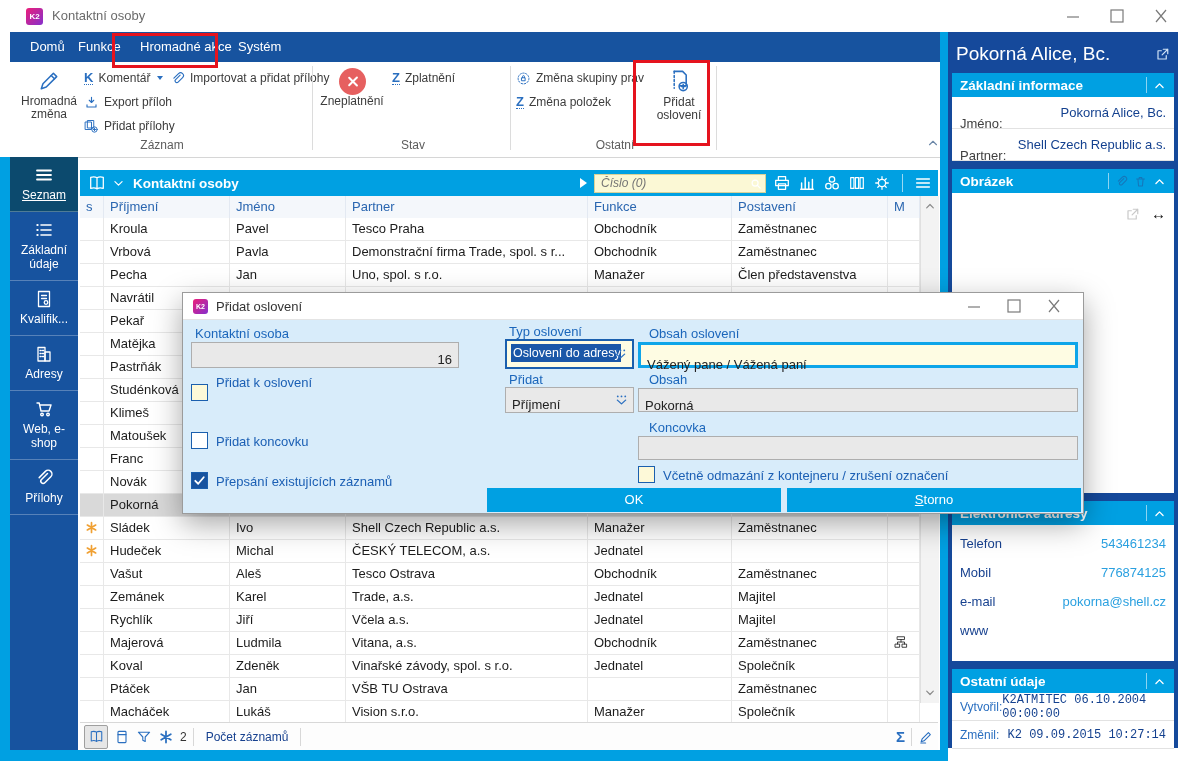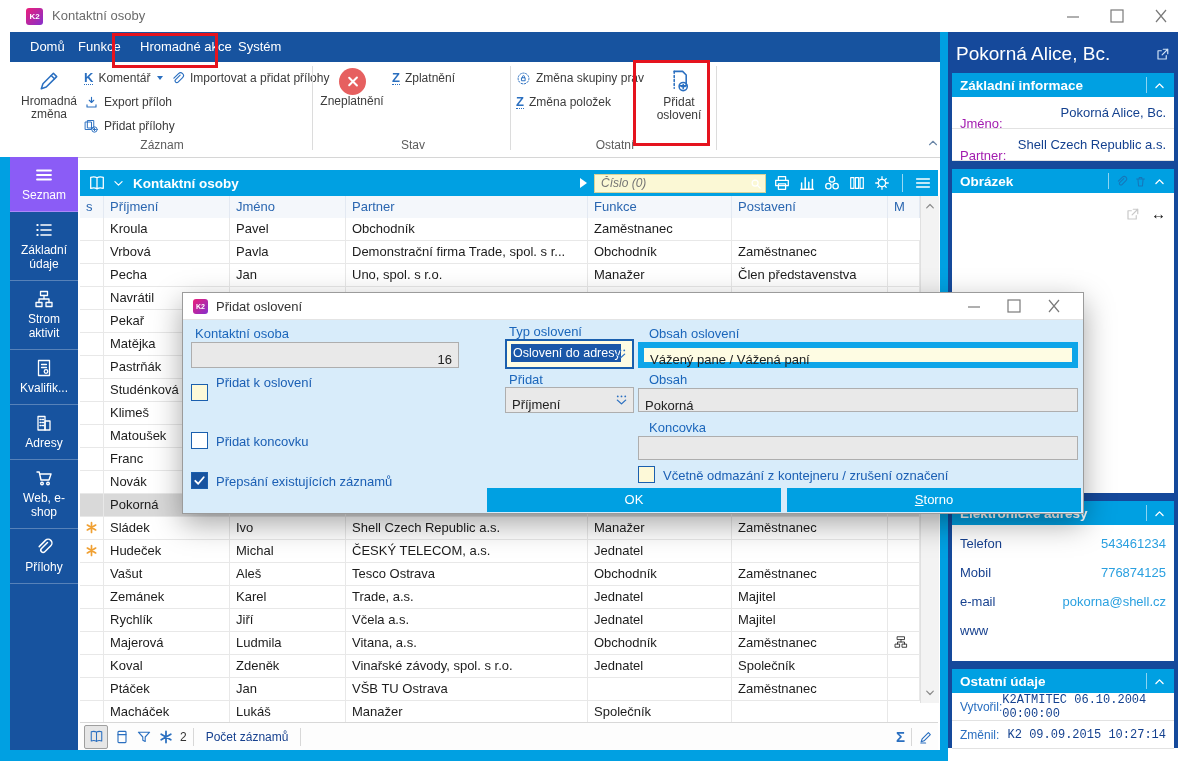--- a/index.html
+++ b/index.html
@@ -31,21 +31,21 @@
   #invcircle:before,#invcircle:after{content:"";position:absolute;left:13px;top:7px;width:2.4px;height:13px;background:#fff;border-radius:1px;}
   #invcircle:before{transform:rotate(45deg);}#invcircle:after{transform:rotate(-45deg);}
   #collapsechev{left:916px;top:74px;width:14px;height:14px;color:#6b87a8;}
 
   
   .cyan{background:#00a0e2;}
 
   
   #sidebar{left:10px;top:157px;width:68px;height:593px;background:#17539f;}
   .nav{padding:8px 2px 9px;text-align:center;color:#fff;border-bottom:1px solid rgba(255,255,255,.28);}
-  .nav.active{background:#8b5cf6;}
+  .nav.active{background:#0c4a6e;text-decoration:underline;}
   .nav .ic{width:20px;height:20px;color:#fff;margin-bottom:3px;}
   .nav .lbl{display:block;font-size:12px;line-height:14px;}
 
   
   #bbar{left:80px;top:170px;width:858px;height:26px;background:#00a0e2;color:#fff;display:flex;align-items:center;}
   #bbar .ic{color:#fff;}
   #btitle{font-weight:bold;font-size:13.5px;margin-left:8px;}
   #bsearch{width:172px;height:19px;background:#fbf8d5;border:1px solid #d9d298;font-size:12px;font-style:italic;color:#8e8a60;padding:0 18px 0 6px;box-sizing:border-box;position:relative;}
   #bsearch input{width:100%;height:100%;border:0;background:transparent;font:inherit;color:inherit;outline:none;padding:0;}
   .mag{position:absolute;right:3px;top:3px;width:12px;height:12px;color:#cfc585;}
@@ -79,21 +79,21 @@
   #ptitle{color:#fff;font-size:19px;padding:11px 4px 8px;display:flex;align-items:center;}
   #ptitle .ic{width:15px;height:15px;color:#cfe2f6;margin-left:auto;}
   .sect{margin-bottom:8px;}
   .shead{height:24px;background:#00a0e2;color:#fff;font-weight:bold;font-size:13.5px;display:flex;align-items:center;padding:0 8px;}
   .shead .ic{width:13px;height:13px;}
   .shead .chev{color:#fff;margin-left:6px;}
   .shead .dim{color:#1576b9;margin-left:6px;}
   .shead .hsep{width:1px;height:16px;background:rgba(255,255,255,.55);margin-left:auto;}
   .sbody{background:#fff;}
   .drow{display:flex;height:31px;align-items:center;padding:0 8px;border-bottom:1px solid #e2e2e2;font-size:13px;}
-  .drow .lab{color:#a21caf;margin-top:22px;}
+  .drow .lab{color:#404040;margin-top:22px;}
   .drow .val{margin-left:auto;color:#14418f;}
   .crow{display:flex;height:29px;align-items:center;padding:0 8px;font-size:13px;}
   .crow .lab{color:#17418f;}
   .crow .val{margin-left:auto;color:#2aa0e0;}
   .orow{display:flex;height:27px;align-items:center;padding:0 8px;border-bottom:1px solid #e2e2e2;font-size:12px;}
   .orow .lab{color:#2a6fc0;}
   .orow .val{margin-left:auto;color:#14418f;font-family:Liberation Mono, monospace;}
   #imgbody{height:300px;position:relative;}
   #imgbody .ghost{position:absolute;right:34px;top:14px;width:15px;height:15px;color:#c9c9c9;}
   #imgresize{position:absolute;right:8px;top:12px;color:#111;font-size:15px;}
@@ -101,21 +101,21 @@
   
   #dialog{left:182px;top:292px;width:900px;height:220px;background:#fff;border:1px solid #9b9b9b;box-shadow:0 10px 28px rgba(0,0,0,.35);z-index:50;}
   #dtitle{height:26px;display:flex;align-items:center;background:#fff;}
   #dlogo{width:15px;height:15px;border-radius:3px;background:linear-gradient(135deg,#ec1e79,#8430ce);color:#fff;font-size:7px;font-weight:bold;text-align:center;line-height:15px;margin:0 8px 0 10px;}
   #dtext{font-size:13px;color:#333;}
   #dctls{margin-left:auto;display:flex;gap:14px;padding-right:16px;}
   #dctls .winctl{position:static;width:26px;height:18px;}
   #dbody{position:relative;height:193px;background:#d8ecfa;border-top:1px solid #e4e4e4;}
   .dlab{position:absolute;font-size:13px;color:#1b66bb;}
   .gfield{position:absolute;background:#e9e9e9;border:1px solid #aeaeae;box-sizing:border-box;font-size:13px;color:#222;line-height:23px;padding:5px 6px;}
-  .yfield{position:absolute;background:#fefce3;border:6px solid #0ea5e9;box-sizing:border-box;font-size:13px;color:#222;line-height:24px;padding:0 6px;}
+  .yfield{position:absolute;background:#fefce3;border:3px solid #0ea5e9;box-sizing:border-box;font-size:13px;color:#222;line-height:24px;padding:8px 6px;}
   .comboglyph{position:absolute;right:4px;top:5px;width:15px;height:15px;color:#2a6fc0;}
   #combo1{position:absolute;background:#fefce3;border:2px solid #1a5fae;box-sizing:border-box;font-size:12.5px;line-height:24px;padding:0 4px;}
   #combo1 .selected{background:#1a57a8;color:#fff;padding:2px 0 2px 2px;}
   .cb{position:absolute;width:17px;height:17px;border:1px solid #1a5fae;background:#fff;box-sizing:border-box;}
   .cb.cream{background:#fdf9d8;}
   .cb.checked{background:#17539f;}
   .cb.checked .ic{width:13px;height:13px;color:#fff;margin:1px 0 0 1px;}
   .cblab{position:absolute;font-size:13px;color:#1b5fb4;white-space:nowrap;}
   .dbtn{position:absolute;height:24px;background:#00a0e2;color:#fff;font-size:13px;text-align:center;line-height:24px;cursor:default;}
   .dbtn u{text-decoration:underline;}
@@ -231,26 +231,20 @@
   <div class="abs cyan" style="left:0;top:750px;width:948px;height:11px"></div>
 
   <div id="sidebar" class="abs">
       <div class="nav active"><span class="ic"><svg viewBox="0 0 20 20" stroke-width="1.8">
             <path d="M3 5.5h14M3 10h14M3 14.5h14"></path>
           </svg></span><span class="lbl">Seznam</span></div>
       <div class="nav"><span class="ic"><svg viewBox="0 0 20 20" stroke-width="1.6">
             <path d="M7 5h10M7 10h10M7 15h10"></path>
             <path d="M3.4 5h.2M3.4 10h.2M3.4 15h.2" stroke-width="2.2"></path>
           </svg></span><span class="lbl">Základní údaje</span></div>
-      <div class="nav"><span class="ic"><svg viewBox="0 0 20 20" stroke-width="1.3">
-            <rect x="6.5" y="2.5" width="7" height="4"></rect>
-            <rect x="2" y="13.5" width="6" height="4"></rect>
-            <rect x="12" y="13.5" width="6" height="4"></rect>
-            <path d="M10 6.5v3.5M5 13.5V10h10v3.5"></path>
-          </svg></span><span class="lbl">Strom aktivit</span></div>
       <div class="nav"><span class="ic"><svg viewBox="0 0 20 20" stroke-width="1.3">
             <rect x="4.5" y="2.5" width="11" height="15"></rect>
             <path d="M7.5 6.5h5M7.5 9.5h5"></path>
             <circle cx="12" cy="13.5" r="1.8"></circle>
           </svg></span><span class="lbl">Kvalifik...</span></div>
       <div class="nav"><span class="ic"><svg viewBox="0 0 20 20" stroke-width="1.3">
             <rect x="4" y="3.5" width="7" height="13.5"></rect>
             <rect x="11" y="8" width="5" height="9"></rect>
             <path d="M6 6.5h1.2M8.5 6.5h1.2M6 9.5h1.2M8.5 9.5h1.2M6 12.5h1.2M8.5 12.5h1.2"></path>
           </svg></span><span class="lbl">Adresy</span></div>
@@ -319,20 +313,21 @@
     <div>Funkce</div>
     <div>Postavení</div>
     <div>M</div>
   </div>
 
   <div id="brows" class="abs">
       <div class="trow">
         <div class="scell"></div>
         <div>Kroula</div>
         <div>Pavel</div>
+        <div>Tesco Praha</div>
         <div>Obchodník</div>
         <div>Zaměstnanec</div>
         <div class="mcell"></div>
       </div>
       <div class="trow">
         <div class="scell"></div>
         <div>Vrbová</div>
         <div>Pavla</div>
         <div>Demonstrační firma Trade, spol. s r...</div>
         <div>Obchodník</div>
@@ -516,20 +511,21 @@
         <div>Jan</div>
         <div>VŠB TU Ostrava</div>
         <div></div>
         <div>Zaměstnanec</div>
         <div class="mcell"></div>
       </div>
       <div class="trow">
         <div class="scell"></div>
         <div>Macháček</div>
         <div>Lukáš</div>
+        <div>Vision s.r.o.</div>
         <div>Manažer</div>
         <div>Společník</div>
         <div class="mcell"></div>
       </div>
     </div>
 
   <div id="vscroll" class="abs">
     <span class="ic" style="top:4px"><svg viewBox="0 0 20 20" stroke-width="2">
           <path d="M4.5 13l5.5-5.5L15.5 13"></path>
         </svg></span>

